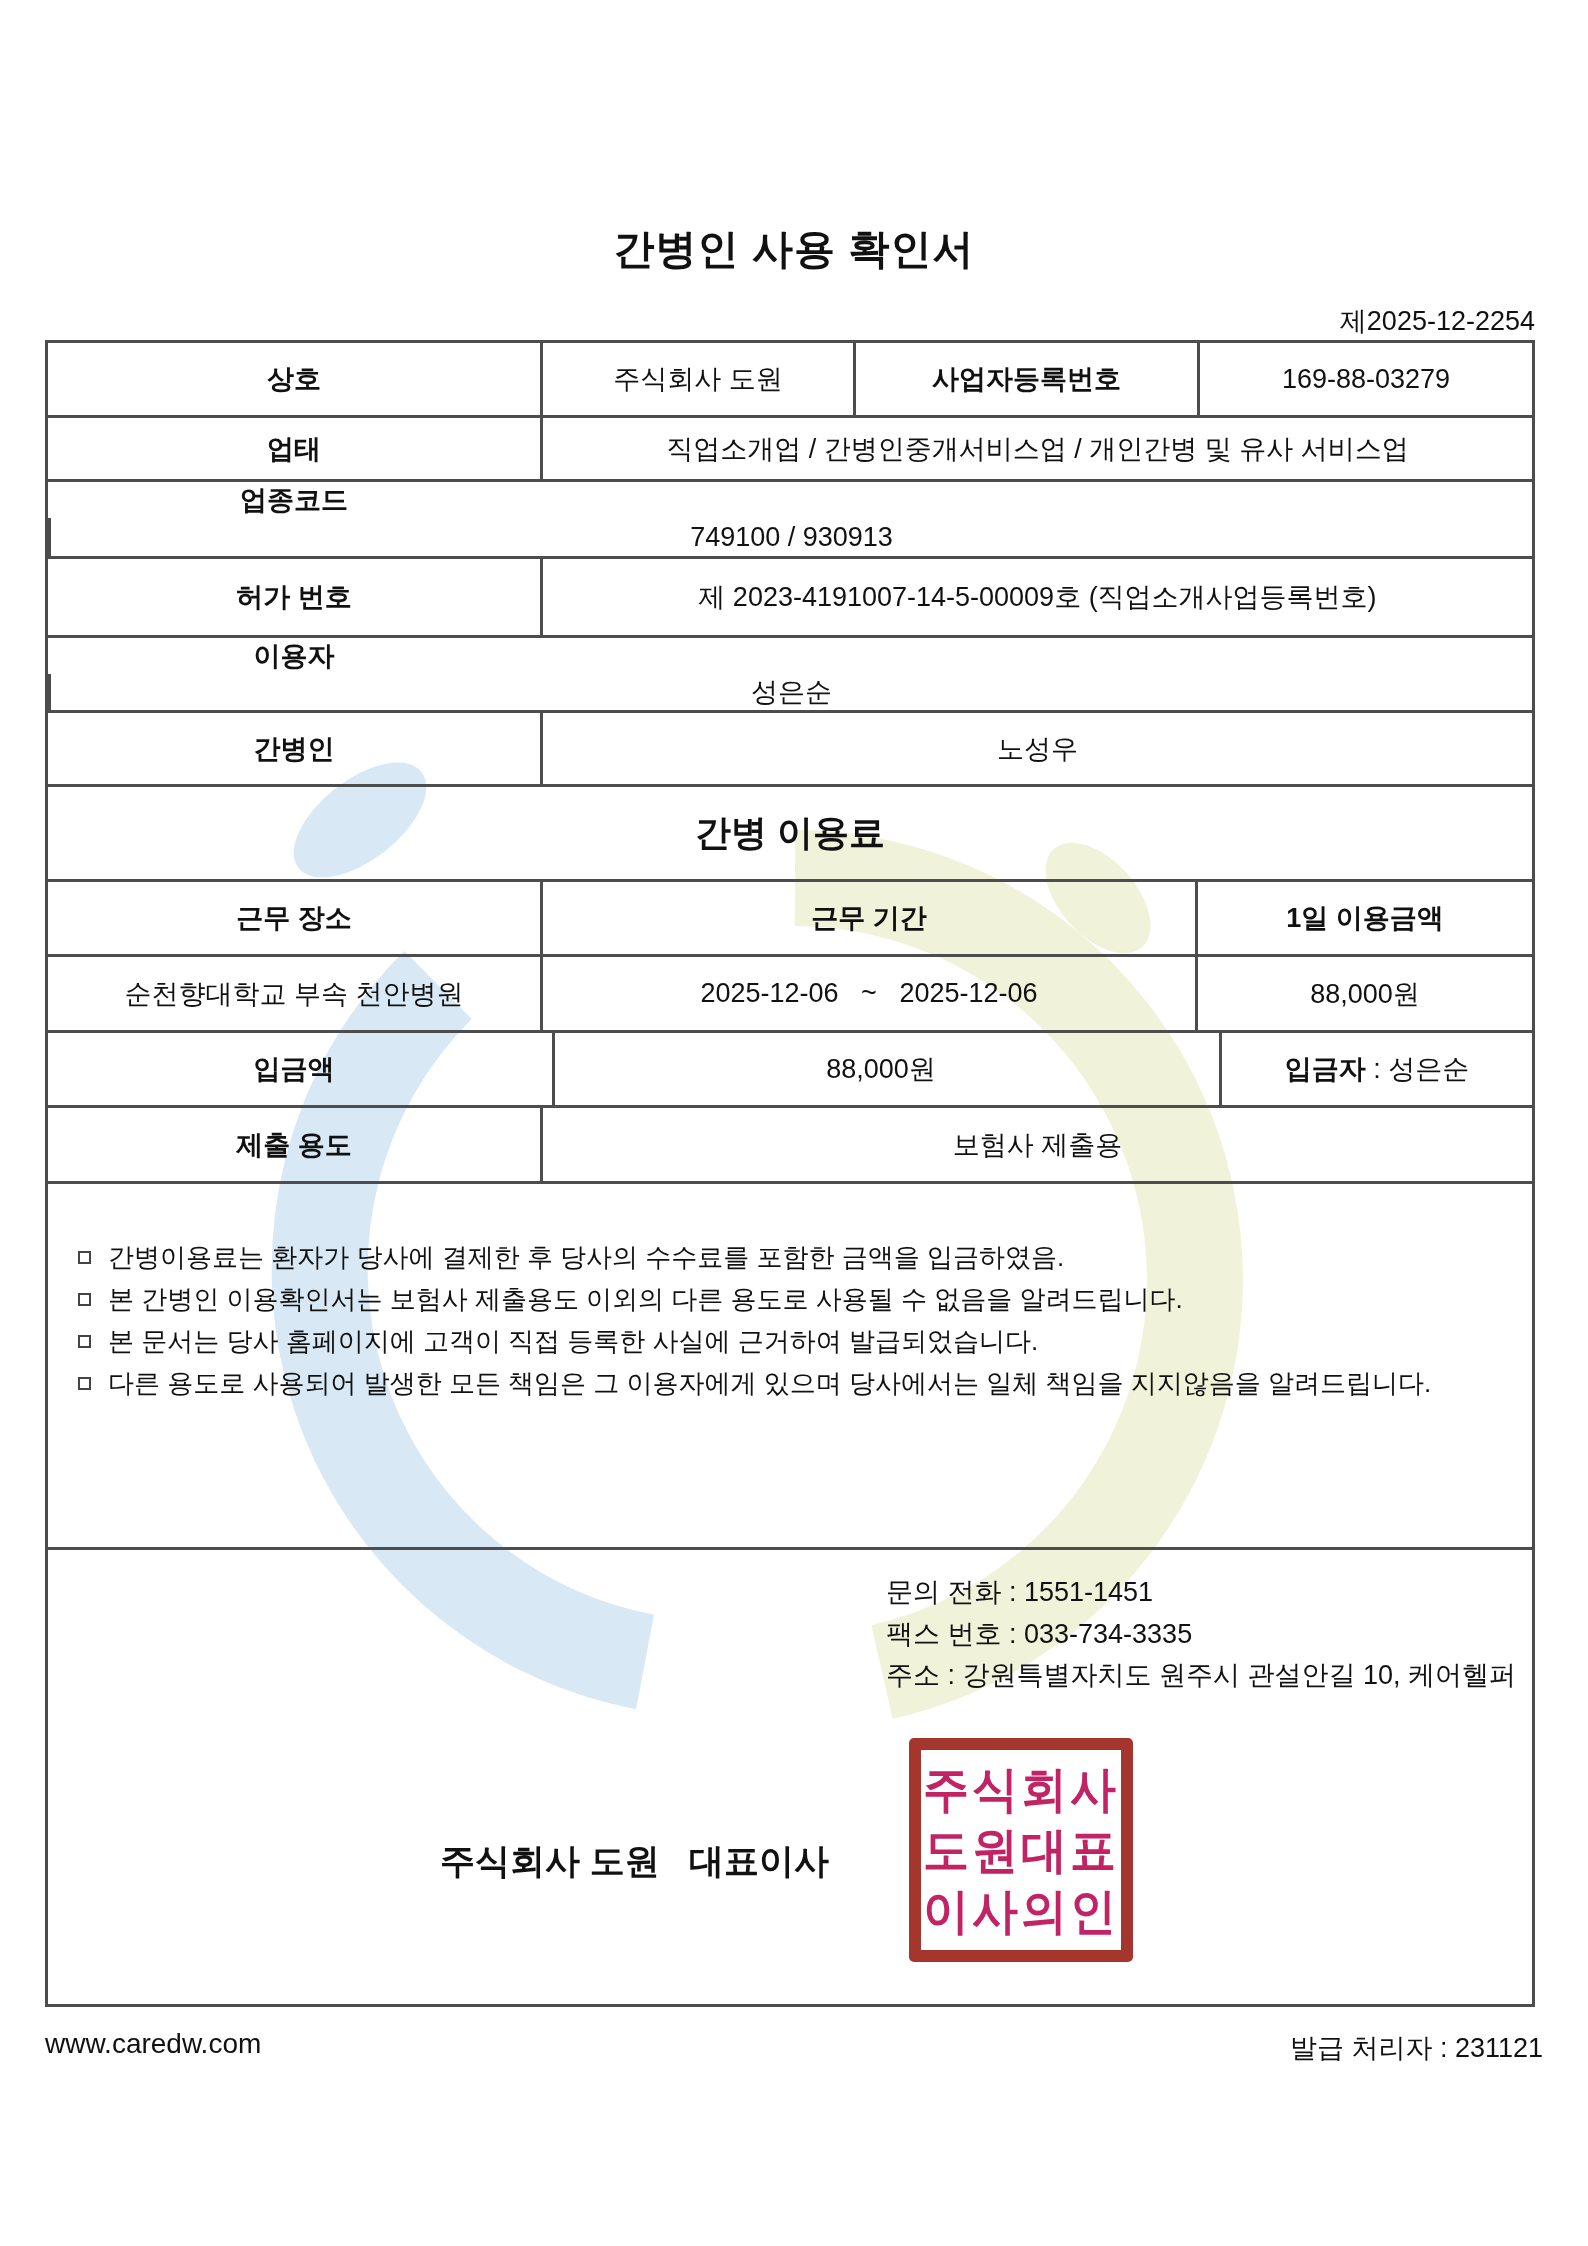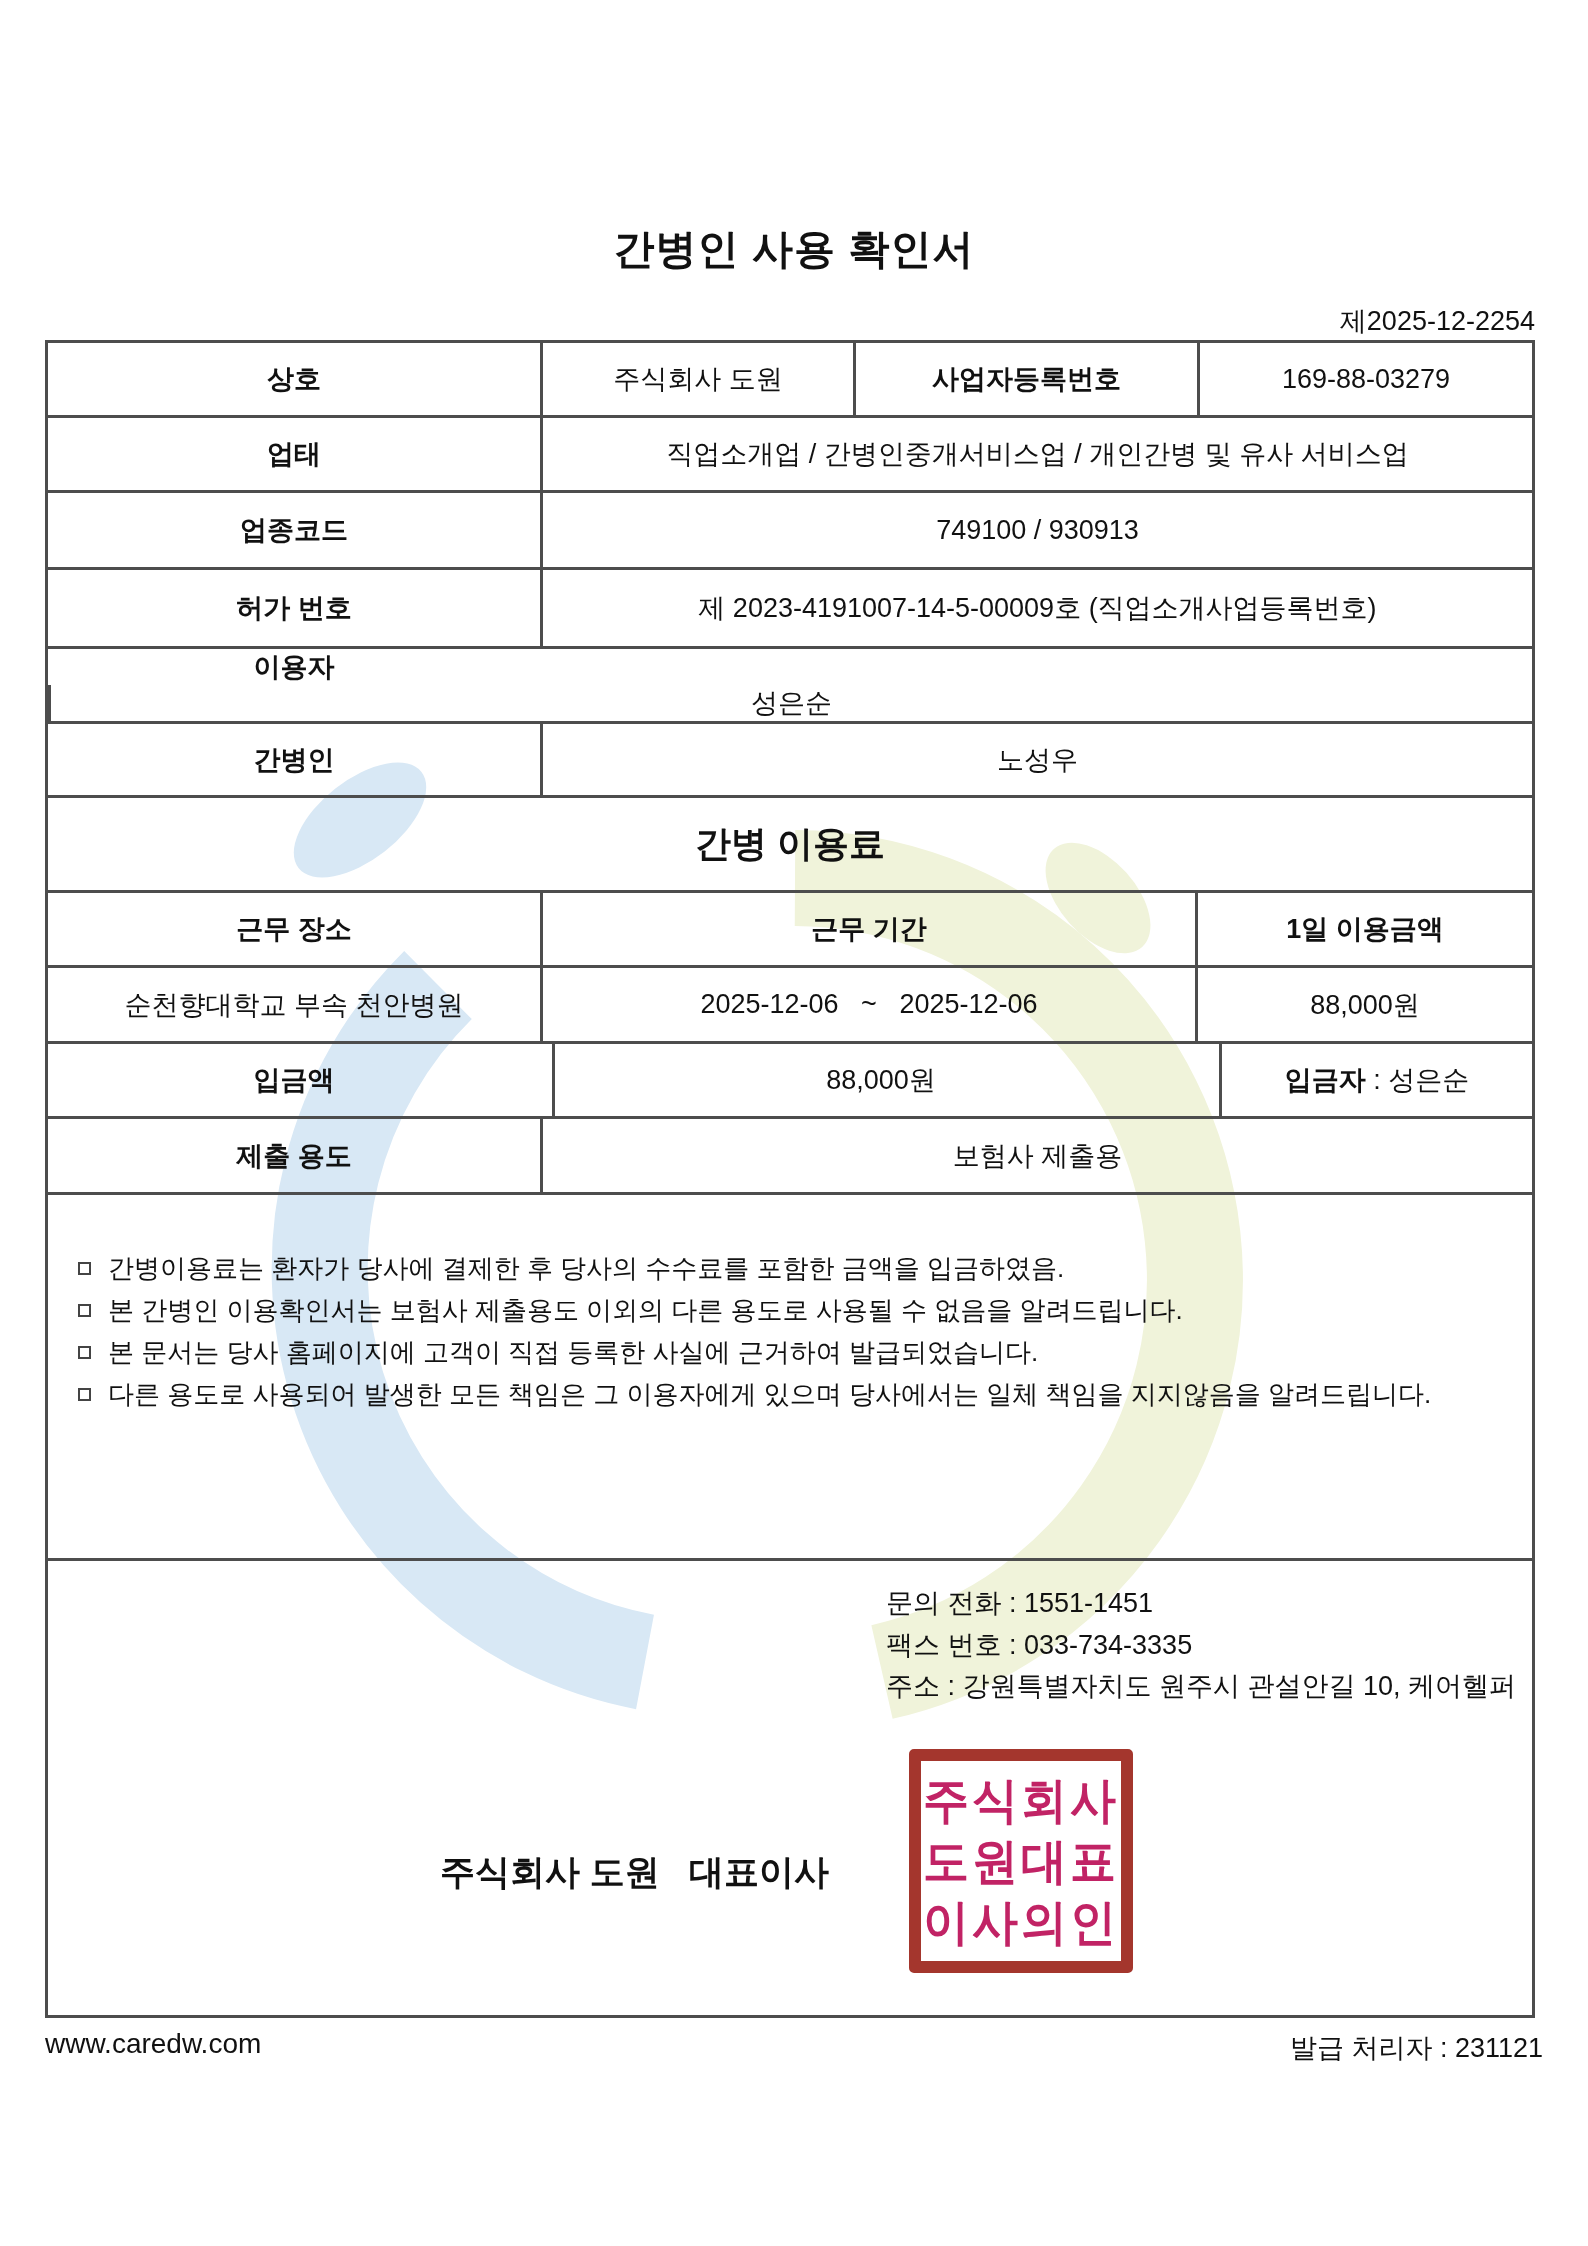--- a/index.html
+++ b/index.html
@@ -90,26 +90,26 @@
 
     <div class="main-table">
 
       <div class="t-row" style="height:72px;">
         <div class="cell lab w1">상호</div>
         <div class="cell w2">주식회사 도원</div>
         <div class="cell lab w3">사업자등록번호</div>
         <div class="cell grow">169-88-03279</div>
       </div>
 
-      <div class="t-row" style="height:75px;">
+      <div class="t-row" style="height:64px;">
         <div class="cell lab w1">업태</div>
         <div class="cell grow">직업소개업 / 간병인중개서비스업 / 개인간병 및 유사 서비스업</div>
       </div>
 
-      <div class="t-row" style="height:77px;">
+      <div class="t-row" style="height:77px;flex-direction:column;">
         <div class="cell lab w1">업종코드</div>
         <div class="cell grow">749100 / 930913</div>
       </div>
 
       <div class="t-row" style="height:79px;">
         <div class="cell lab w1">허가 번호</div>
         <div class="cell grow">제 2023-4191007-14-5-00009호 (직업소개사업등록번호)</div>
       </div>
 
       <div class="t-row" style="height:75px;flex-direction:column;">

